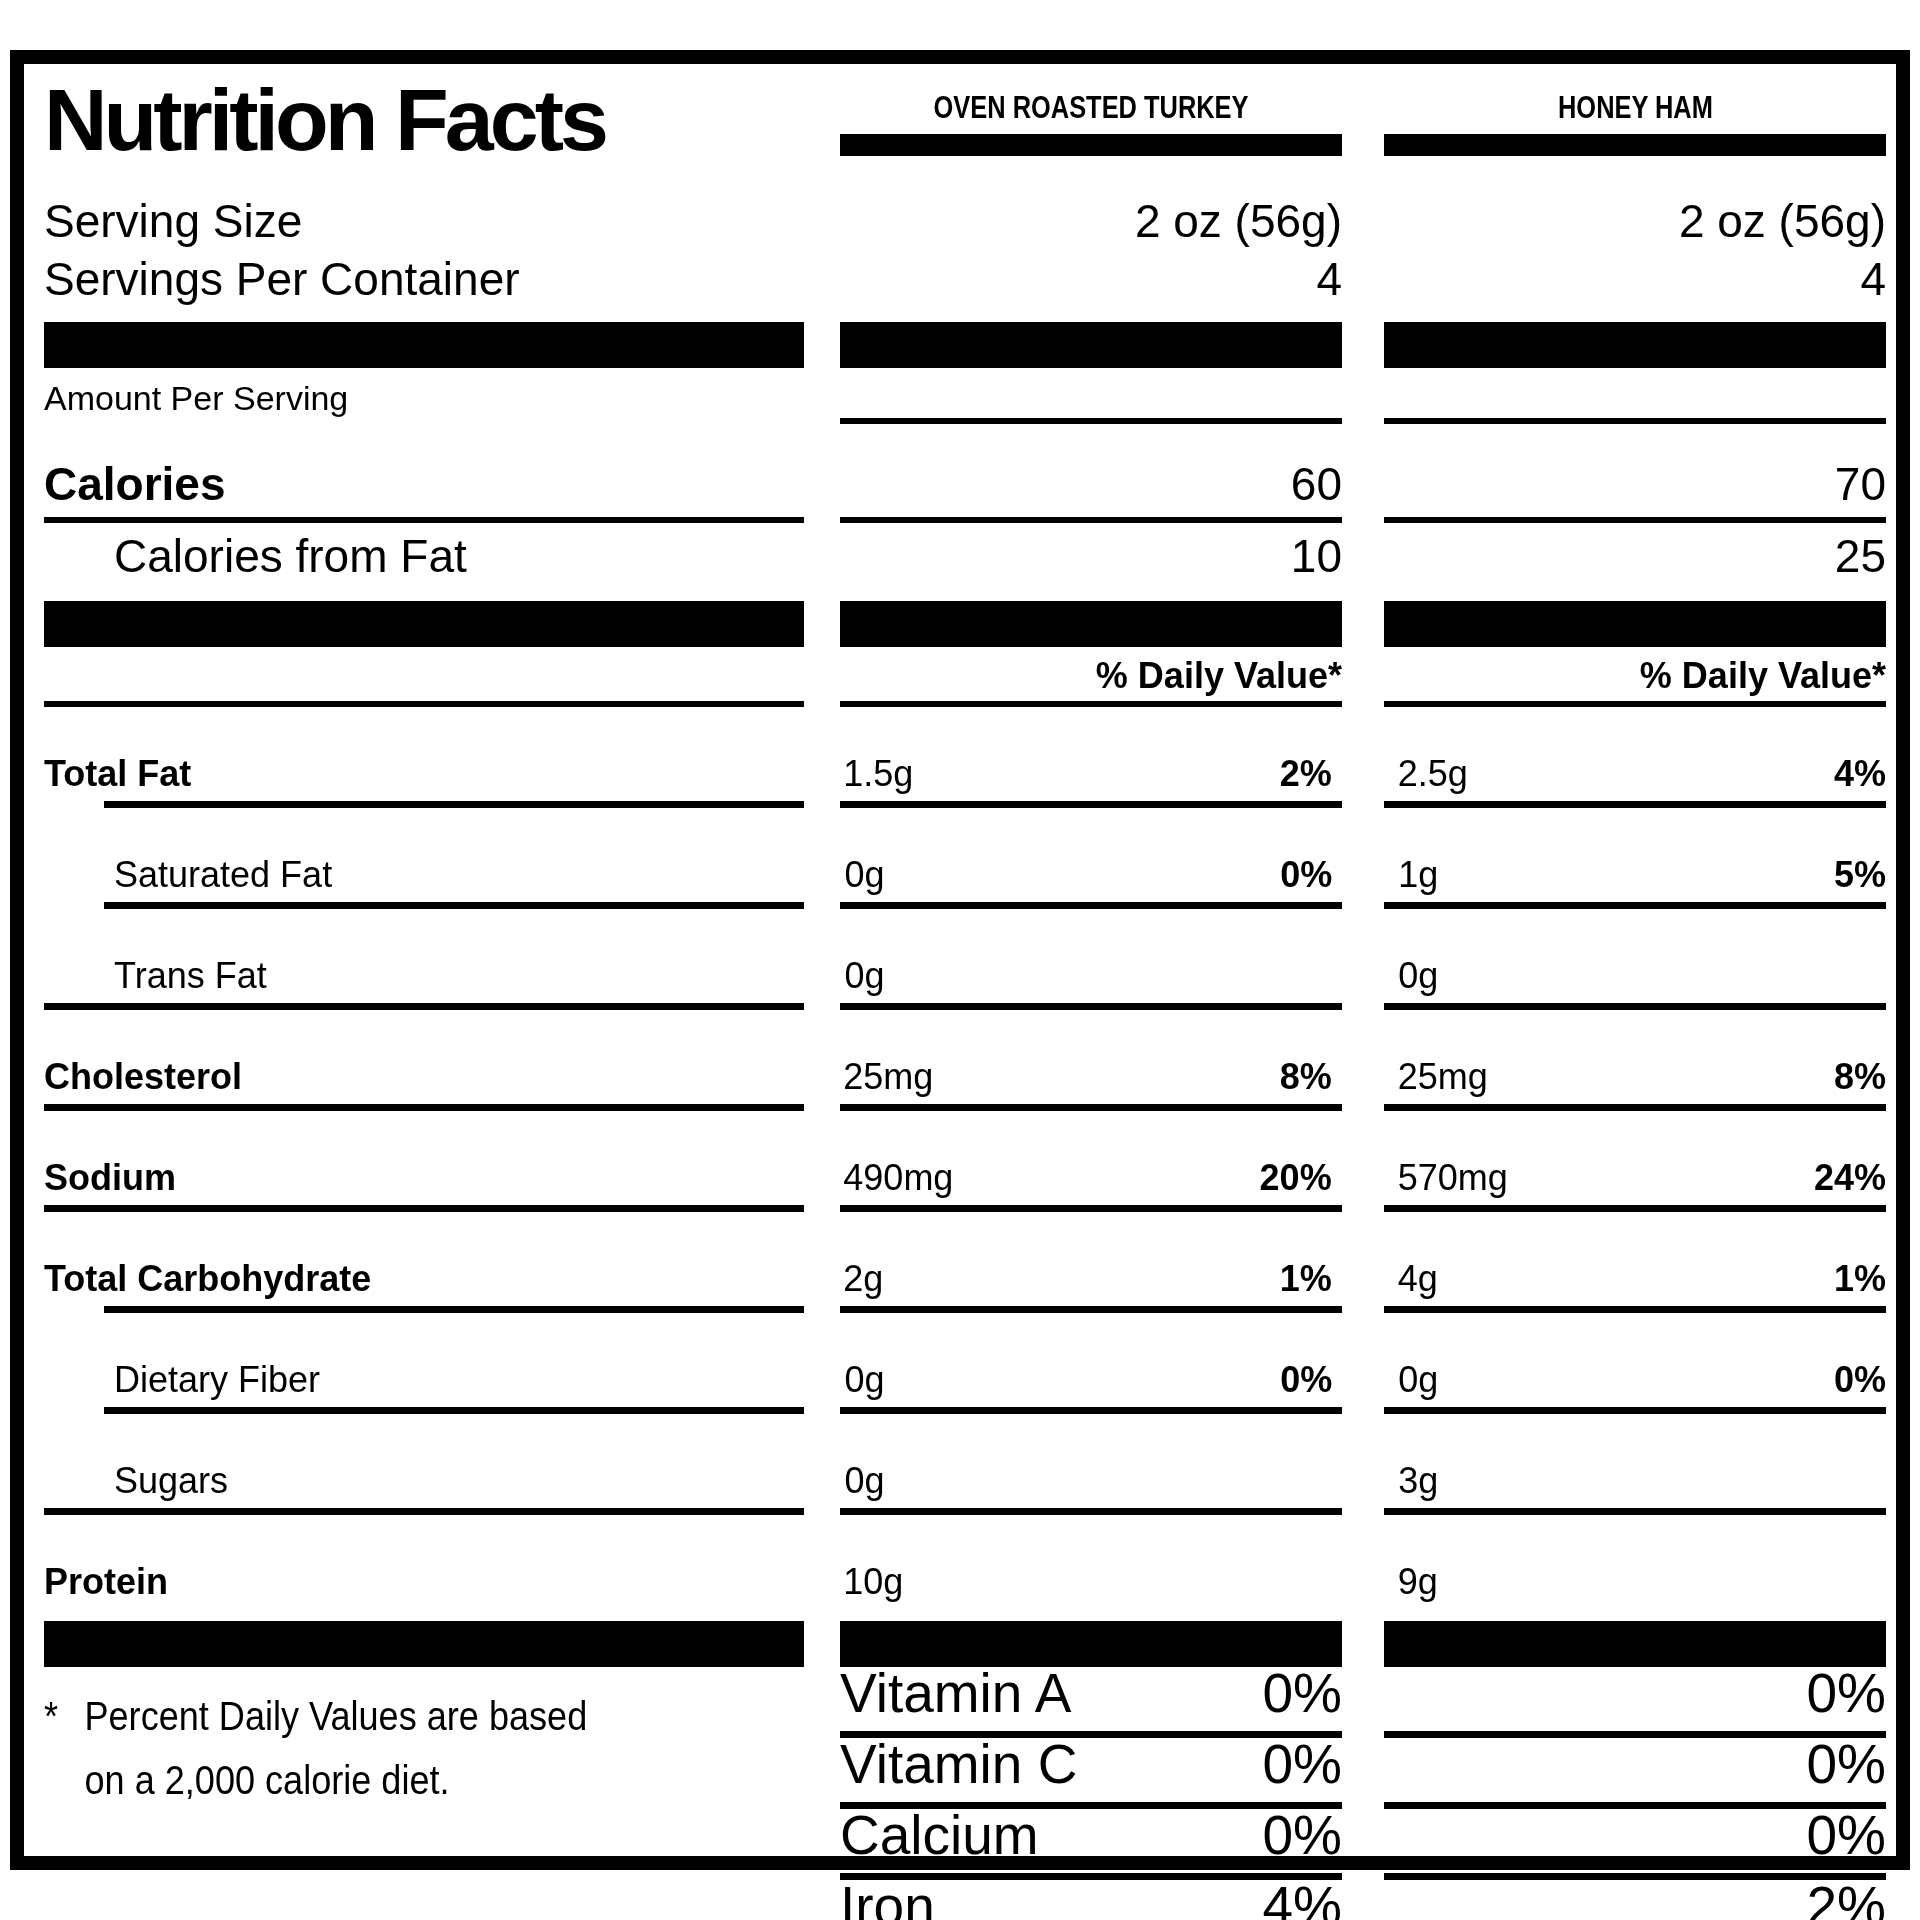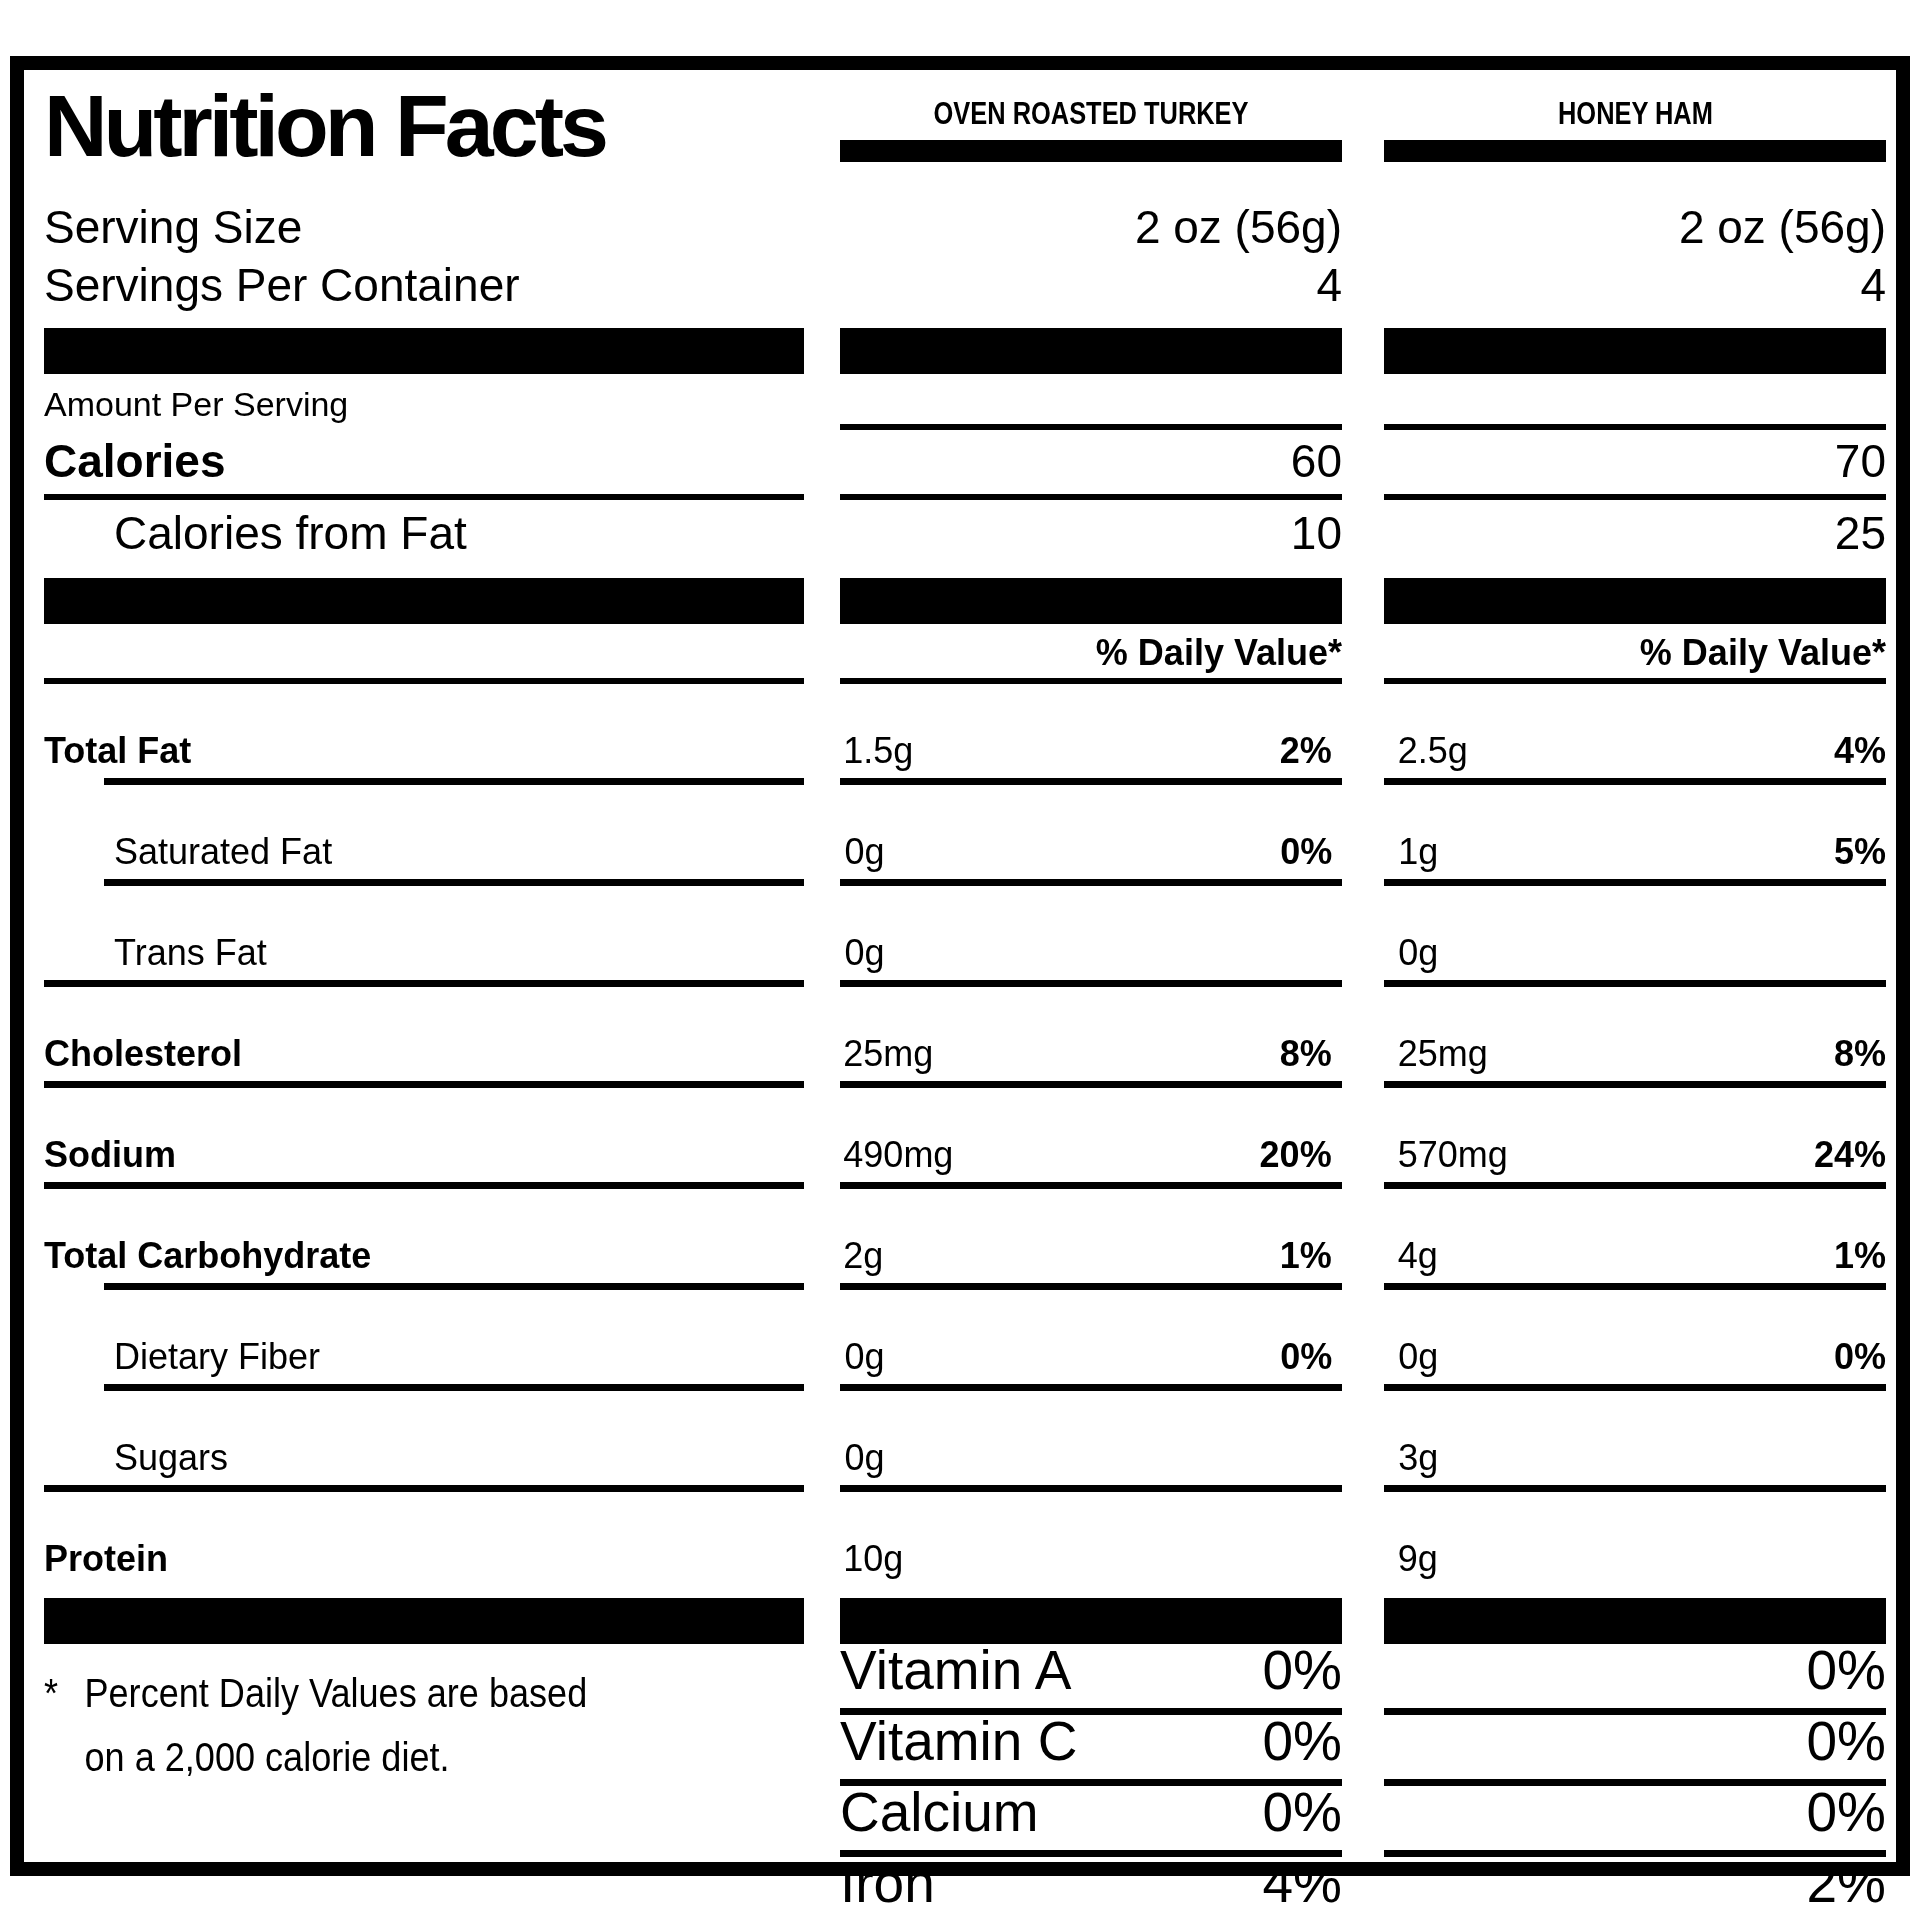--- a/index.html
+++ b/index.html
@@ -1,38 +1,38 @@
 <!DOCTYPE html>
 <html><head>
 <meta charset="utf-8">
 <style>
   html,body{margin:0;padding:0;background:#fff;}
   body{width:1920px;height:1920px;position:relative;font-family:"Liberation Sans","DejaVu Sans",sans-serif;color:#000;}
-  .frame{position:absolute;left:10px;top:56px;width:1900px;height:1820px;border:14px solid #000;box-sizing:border-box;background:#fff;padding:10px 10px 0 20px;}
+  .frame{position:absolute;left:10px;top:50px;width:1900px;height:1820px;border:14px solid #000;box-sizing:border-box;background:#fff;padding:10px 10px 0 20px;}
   .row{display:flex;align-items:flex-end;}
   .cl{width:760px;box-sizing:border-box;}
   .ct{width:502px;margin-left:36px;box-sizing:border-box;}
   .ch{width:502px;margin-left:42px;box-sizing:border-box;}
   .b{font-weight:bold;}
   
   .head-row{height:116px;align-items:flex-start;}
   .title{font-size:88px;font-weight:bold;letter-spacing:-4px;line-height:1.05;white-space:nowrap;}
   .col-head{text-align:center;padding-top:16px;}
   .cond{display:inline-block;transform:scaleX(0.82);transform-origin:50% 50%;font-weight:bold;font-size:31px;white-space:nowrap;}
   .head-bar{height:22px;background:#000;margin-top:8px;}
   
   .svc{height:58px;font-size:46px;}
   .val{display:flex;justify-content:flex-end;align-items:flex-end;}
   .spacer{height:16px;}
   .barrow{height:46px;align-items:stretch;margin-top:0;}
   .bar{background:#000;}
   .aps{height:56px;}
   .aps-label{font-size:34px;font-weight:normal;padding-bottom:6px;}
   .u6{border-bottom:6px solid #000;}
-  .cal{height:70px;font-size:46px;}
+  .cal{height:70px;font-size:46px;margin-top:29px;}
   .cal .cl{font-weight:bold;}
   .cff{height:66px;font-size:46px;align-items:flex-end;}
   .ind{padding-left:70px;}
   .pdv{height:60px;}
   .pdv-text{font-size:36px;font-weight:bold;text-align:right;padding-bottom:4px;}
   .seprow{height:7px;align-items:stretch;}
   .line{height:7px;background:#000;}
   .line-ind{margin-left:60px;}
   .nut{height:94px;font-size:36px;gap:24px;}
   .vt{display:flex;justify-content:space-between;align-items:flex-end;}

